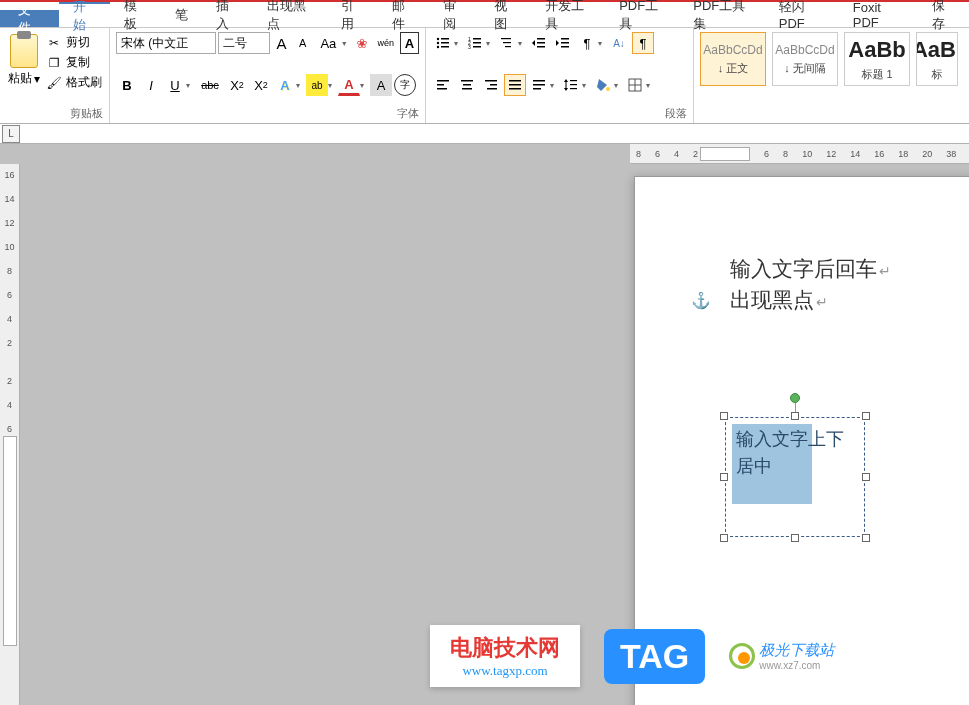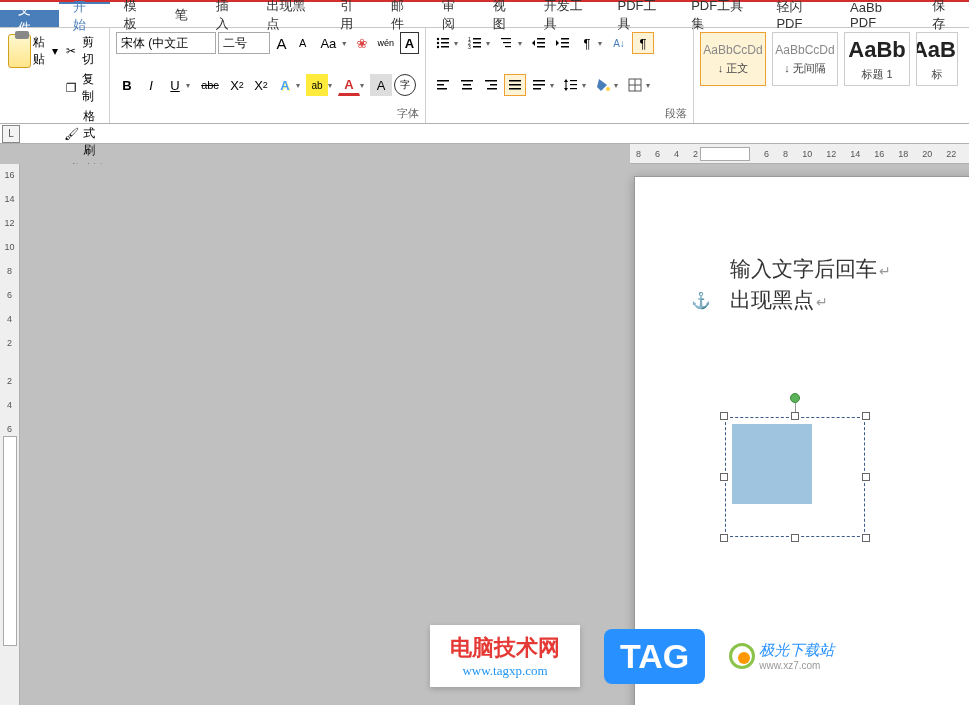--- a/index.html
+++ b/index.html
@@ -10,21 +10,21 @@
 .menubar { background: #fff; height: 26px; display: flex; align-items: stretch; border-bottom: 1px solid #c8c8c8; }
 .menubar .tab { padding: 0 14px; display: flex; align-items: center; font-size: 13px; color: #333; cursor: pointer; }
 .menubar .tab.file { background: #4a7ebb; color: #fff; padding: 0 18px; margin-top: 8px; }
 .menubar .tab.active { background: #fff; color: #4a7ebb; border-top: 2px solid #4a7ebb; font-weight: normal; }
 
 .ribbon { background: #fff; height: 96px; display: flex; border-bottom: 1px solid #b0b0b0; }
 .group { border-right: 1px solid #d0d0d0; display: flex; flex-direction: column; justify-content: space-between; padding: 4px 6px 0 6px; }
 .group-label { text-align: right; font-size: 11px; color: #666; padding: 2px 0; }
 .group-body { flex: 1; display: flex; align-items: flex-start; gap: 4px; }
 
-.paste-big { display: flex; flex-direction: row; align-items: center; gap: 2px; cursor: pointer; padding: 2px; }
+.paste-big { display: flex; flex-direction: column; align-items: center; gap: 2px; cursor: pointer; padding: 2px; }
 .paste-icon { width: 28px; height: 34px; background: linear-gradient(#fff8d0, #ffe58a); border: 1px solid #d4a020; border-radius: 3px; position: relative; }
 .paste-icon::before { content: ""; position: absolute; top: -4px; left: 6px; width: 14px; height: 8px; background: #888; border-radius: 2px; }
 .paste-label { font-size: 12px; display: flex; align-items: center; gap: 2px; }
 .mini-list { display: flex; flex-direction: column; gap: 3px; margin-top: 2px; }
 .mini-item { display: flex; align-items: center; gap: 4px; cursor: pointer; font-size: 12px; }
 .mini-icon { width: 16px; height: 16px; display: inline-flex; align-items: center; justify-content: center; }
 .font-name { border: 1px solid #aaa; height: 22px; width: 100px; font-size: 12px; padding: 0 4px; }
 .font-size { border: 1px solid #aaa; height: 22px; width: 52px; font-size: 12px; padding: 0 4px; }
 .btn { width: 22px; height: 22px; border: 1px solid transparent; display: inline-flex; align-items: center; justify-content: center; cursor: pointer; font-size: 13px; background: transparent; }
 .btn.wide { width: 28px; }
@@ -95,21 +95,21 @@
   <div class="tab">插入</div>
   <div class="tab">出现黑点</div>
   <div class="tab">引用</div>
   <div class="tab">邮件</div>
   <div class="tab">审阅</div>
   <div class="tab">视图</div>
   <div class="tab">开发工具</div>
   <div class="tab">PDF工具</div>
   <div class="tab">PDF工具集</div>
   <div class="tab">轻闪PDF</div>
-  <div class="tab">AaBb PDF</div>
+  <div class="tab">Foxit PDF</div>
   <div class="tab">保存</div>
 </div>
 
 <div class="ribbon">
 
   <div class="group" style="width:110px">
     <div class="group-body">
       <div class="paste-big">
         <div class="paste-icon"></div>
         <div class="paste-label">
@@ -360,21 +360,21 @@
       <span>2</span>
       <span>4</span>
       <span>6</span>
       <span>8</span>
       <span>10</span>
       <span>12</span>
       <span>14</span>
       <span>16</span>
       <span>18</span>
       <span>20</span>
-      <span>22</span>
+      <span>38</span>
   </div>
   <div class="white"></div>
 </div>
 
 <div class="vruler">
   <div class="ticks">
     <span>16</span>
       <span>14</span>
       <span>12</span>
       <span>10</span>
@@ -404,20 +404,21 @@
     <div class="anchor">⚓</div>
     <div class="text2">
       <span>出现黑点</span><span class="pmark">↵</span>
     </div>
 
     <div class="shape-wrap">
       <div class="rotate-dot"></div>
       <div class="rotate-line"></div>
       <div class="shape">
         <div class="shape-fill"></div>
+        <div class="shape-text">输入文字上下居中</div>
       </div>
       <div class="handle h-tl"></div>
       <div class="handle h-tm"></div>
       <div class="handle h-tr"></div>
       <div class="handle h-ml"></div>
       <div class="handle h-mr"></div>
       <div class="handle h-bl"></div>
       <div class="handle h-bm"></div>
       <div class="handle h-br"></div>
     </div>

